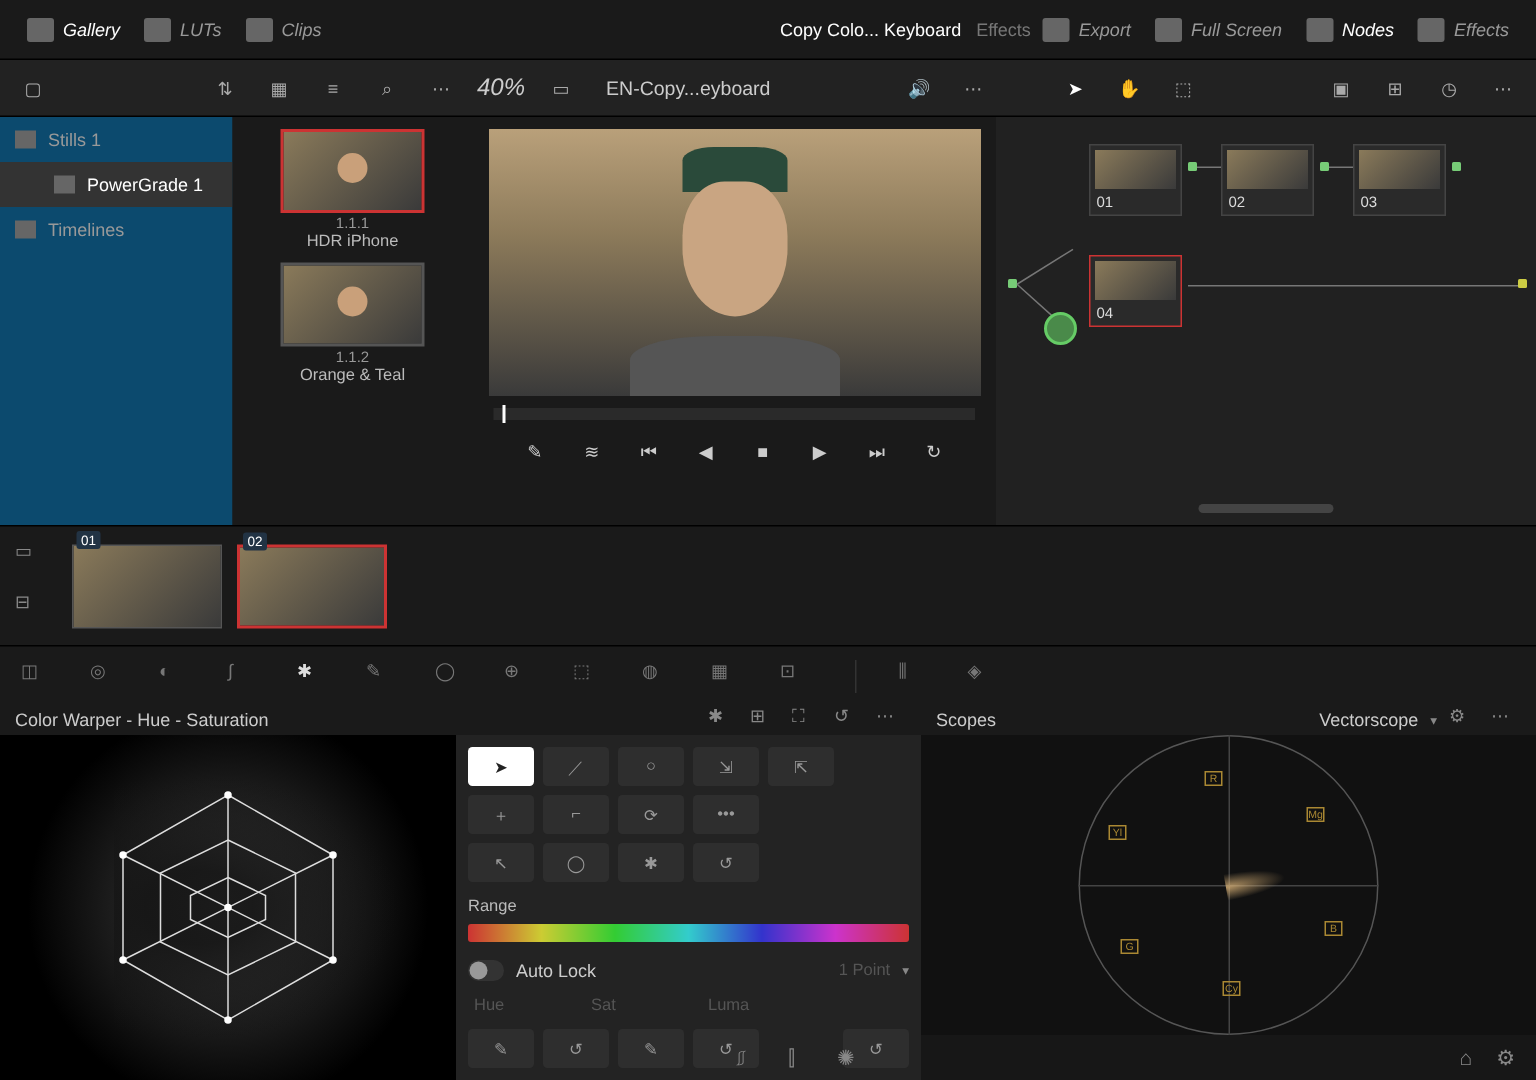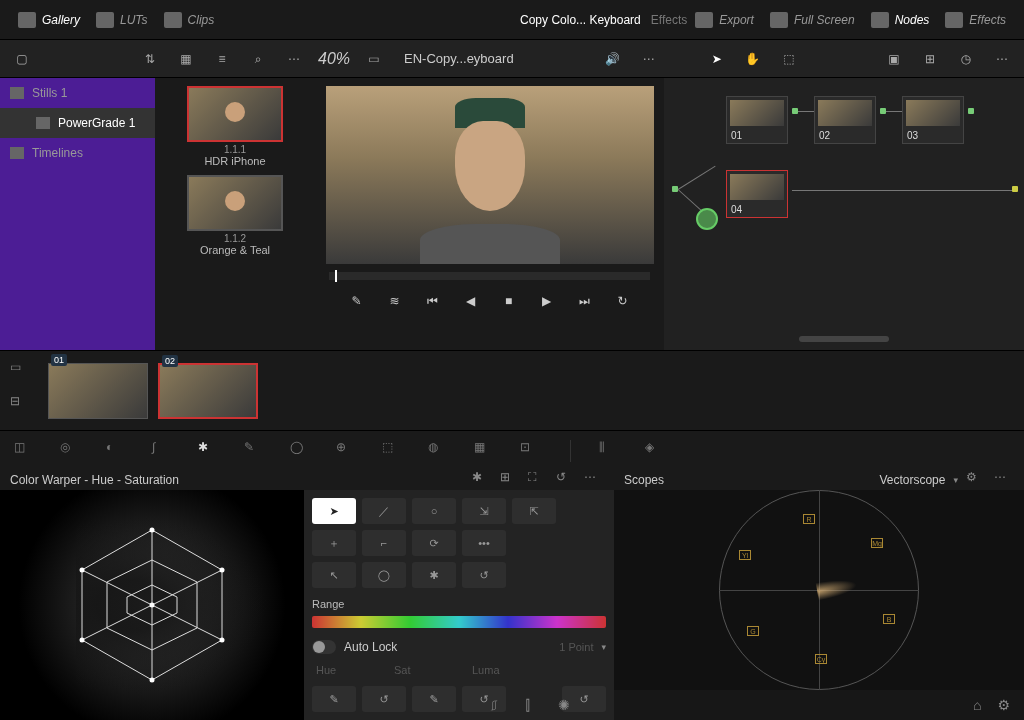--- a/index.html
+++ b/index.html
@@ -14,21 +14,21 @@
 .ic { width: 18px; height: 16px; display: inline-block; background: #666; border-radius: 2px; }
 
 
 .toolrow { height: 38px; background: #222; display: flex; align-items: center; padding: 0 10px; gap: 12px; border-bottom: 1px solid #000; }
 .tool { width: 24px; height: 24px; display: flex; align-items: center; justify-content: center; color: #aaa; cursor: pointer; }
 .zoom { color: #ccc; font-size: 16px; font-style: italic; }
 .cliplabel { color: #ccc; font-size: 13px; padding: 0 6px; }
 
 
 .main { display: flex; height: 272px; }
-.leftpanel { width: 155px; background: #4c1d95; }
+.leftpanel { width: 155px; background: #0c4a6e; }
 .leftpanel .li { padding: 8px 10px; display: flex; align-items: center; gap: 8px; color: #999; cursor: pointer; }
 .leftpanel .li.sel { background: #333; color: #fff; padding-left: 36px; }
 .smic { width: 14px; height: 12px; background: #666; display: inline-block; }
 
 .stills { width: 160px; background: #1a1a1a; padding: 8px; }
 .still-card { text-align: center; margin-bottom: 8px; }
 .still-thumb { width: 96px; height: 56px; border: 2px solid #c33; margin: 0 auto 2px; background: linear-gradient(135deg,#8a7a5a,#3a3a3a); position: relative; }
 .still-thumb.gray { border-color: #555; }
 .still-thumb::after { content:''; position:absolute; left:50%; top:50%; width:20px; height:20px; border-radius:50%; background:#c9a07a; transform:translate(-50%,-60%);}
 .still-id { color: #999; font-size: 10px; }

